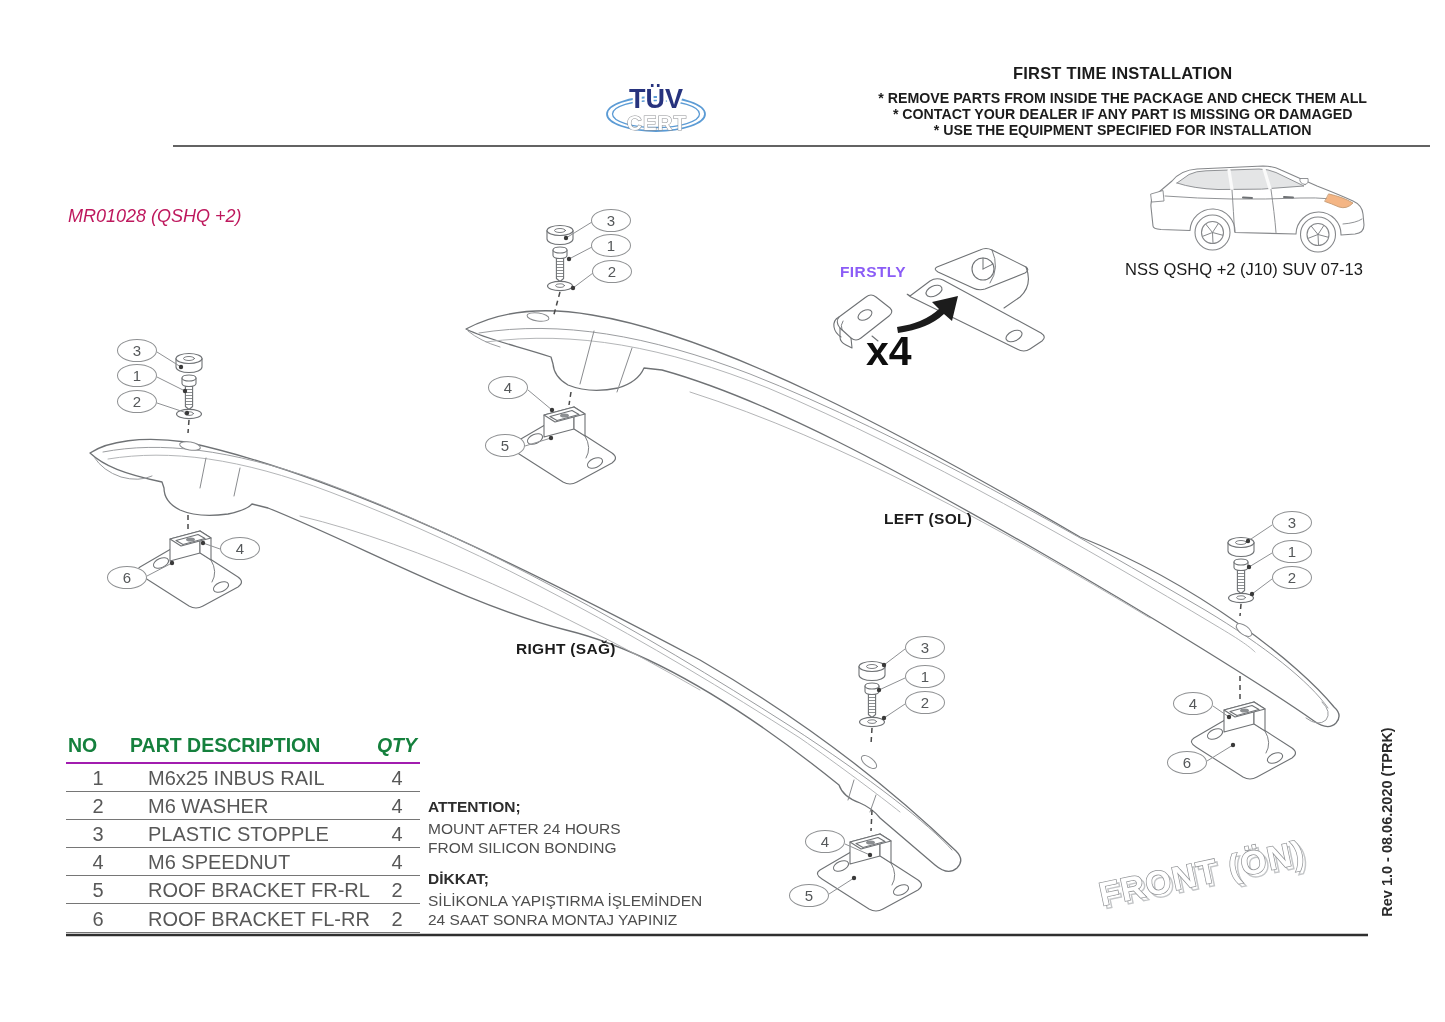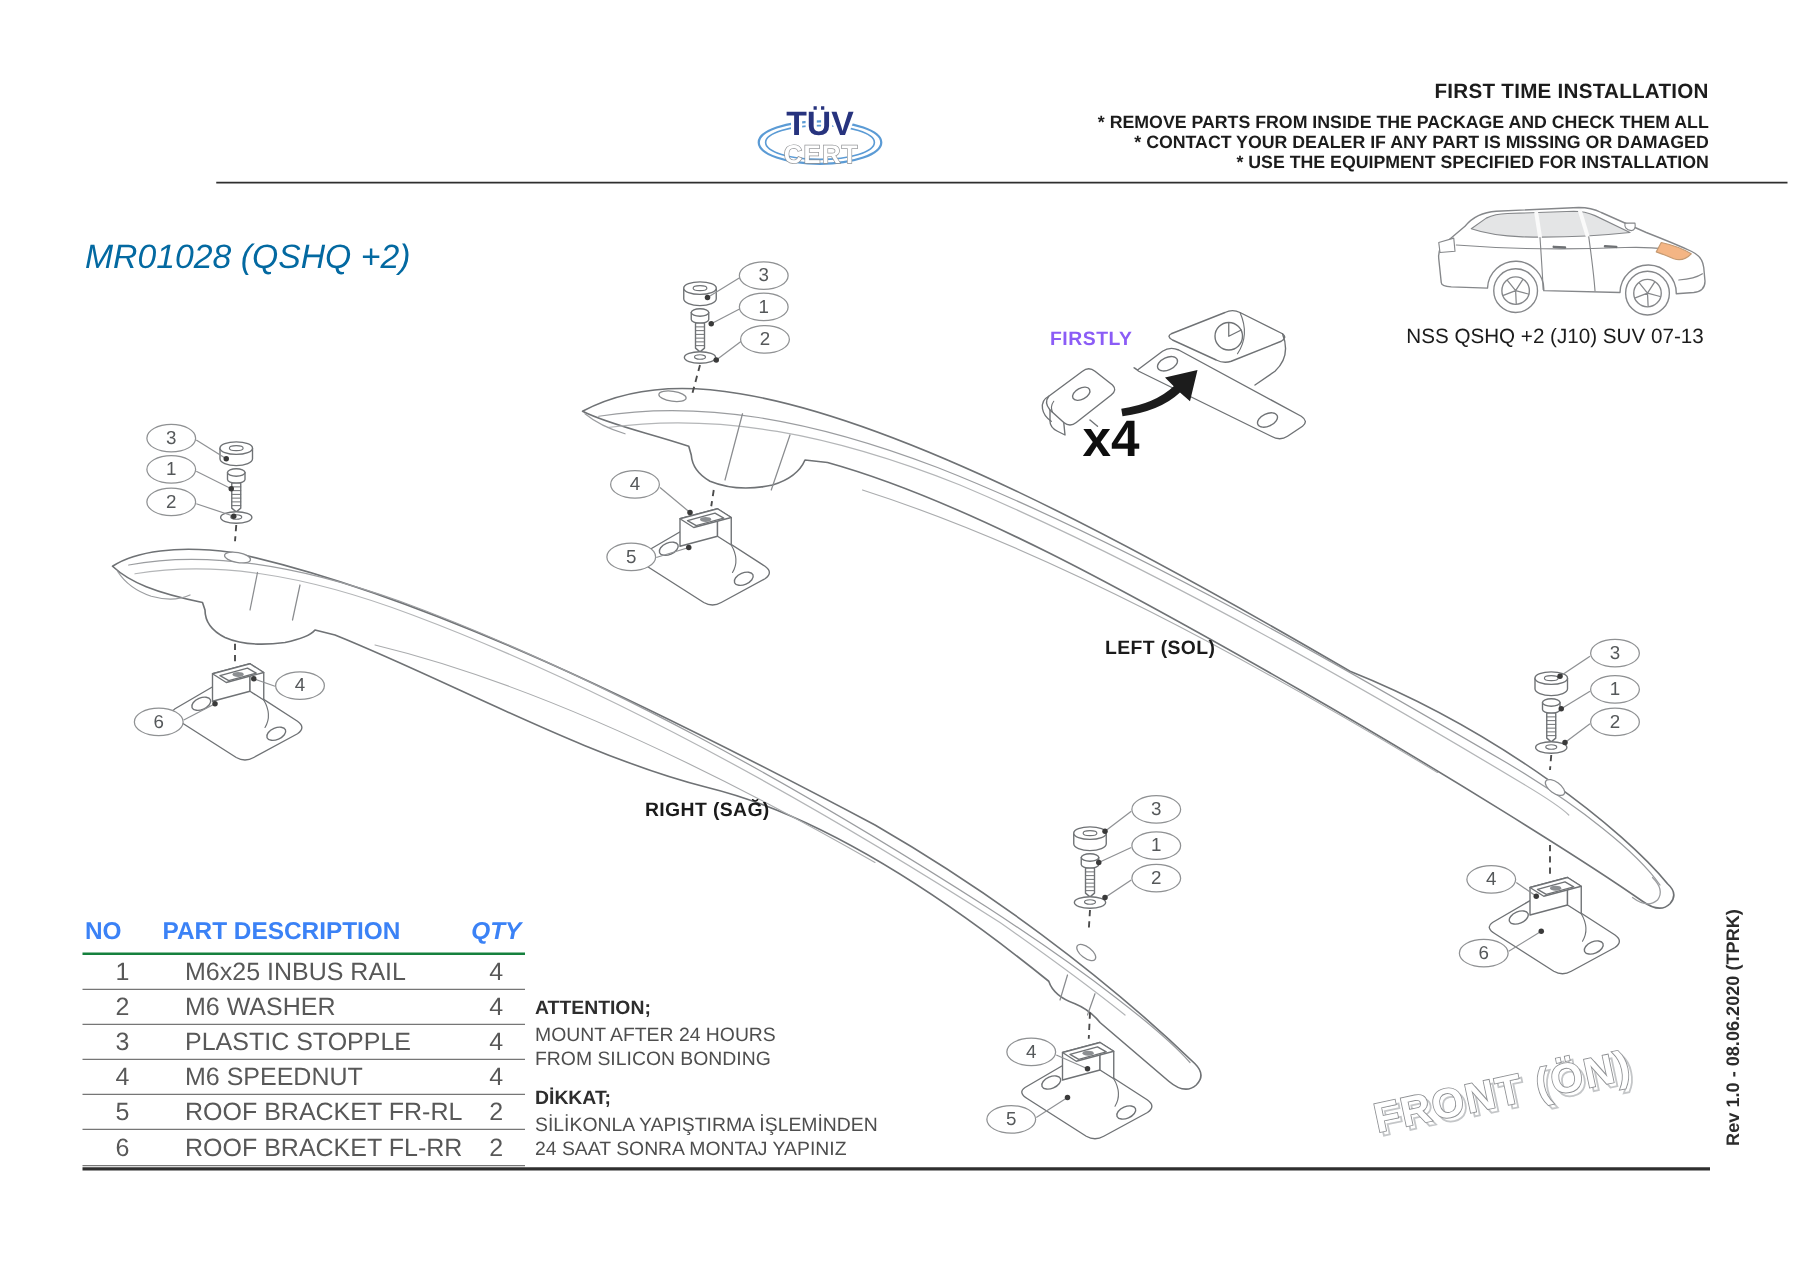--- a/index.html
+++ b/index.html
@@ -3,47 +3,47 @@
 <meta charset="utf-8">
 <style>
   html,body{margin:0;padding:0;background:#ffffff;}
   .page{position:relative;width:1445px;height:1022px;background:#fff;
         font-family:"Liberation Sans",sans-serif;color:#222;overflow:hidden;}
   .abs{position:absolute;}
   svg.art{position:absolute;left:0;top:0;z-index:1;}
   svg text{font-family:"Liberation Sans",sans-serif;}
   .txt{position:absolute;z-index:2;white-space:nowrap;}
 
-  .hdr-right{right:78px;top:64px;text-align:right;z-index:2;}
+  .hdr-right{right:78px;top:64px;text-align:center;z-index:2;}
   .hdr-title{font-size:16.5px;font-weight:bold;color:#1c1c1c;margin-bottom:7px;letter-spacing:.2px;}
   .hdr-note{font-size:14.2px;color:#1c1c1c;line-height:16.2px;font-weight:bold;}
 
   .prod-name{left:68px;top:153px;font-size:27px;font-weight:bold;color:#3d3d3d;letter-spacing:.5px;}
-  .prod-code{left:68px;top:190px;font-size:27px;font-style:italic;color:#0369a1;}
+  .prod-code{left:68px;top:206px;font-size:18px;font-style:italic;color:#be185d;}
   .vehicle{left:1118px;top:260px;width:252px;text-align:center;font-size:16.5px;color:#1b1b1b;}
 
   .firstly{left:840px;top:263px;font-size:15.5px;font-weight:bold;color:#8b5cf6;letter-spacing:.4px;}
   .x4{left:866px;top:328px;font-size:41px;font-weight:bold;color:#0e0e0e;}
   .rail-lbl{font-size:15.5px;font-weight:bold;color:#1b1b1b;letter-spacing:.3px;}
   .lbl-left{left:884px;top:510px;text-align:center;}
   .lbl-right{left:516px;top:640px;}
 
   .callout{position:absolute;z-index:3;width:40px;height:23px;border:1.5px solid #8f9193;
            border-radius:50%;background:#fff;display:flex;align-items:center;justify-content:center;
            font-size:15px;color:#55585a;box-sizing:border-box;}
 
   .note-block{z-index:2;}
   .att{left:428px;top:798px;}
   .dik{left:428px;top:870px;}
   .note-title{font-size:15.5px;font-weight:bold;color:#2d2d2d;margin-bottom:4px;}
   .note-line{font-size:15.5px;color:#4e4e4e;line-height:18.5px;}
 
   .parts{left:66px;top:734px;width:354px;z-index:2;}
   .pt-h{display:grid;grid-template-columns:64px 244px 46px;font-size:19.5px;font-weight:bold;
-        color:#3b82f6;padding-bottom:5px;border-bottom:2px solid #15803d;}
+        color:#15803d;padding-bottom:5px;border-bottom:2px solid #a21caf;}
   .pt-h .c1{padding-left:2px;}
   .pt-h .c3{text-align:center;font-style:italic;}
   .pt-r{display:grid;grid-template-columns:64px 244px 46px;font-size:20px;color:#585858;
         border-bottom:1.4px solid #767676;height:26.1px;align-items:end;padding-bottom:1px;}
   .pt-r .c1{text-align:center;}
   .pt-r .c2{padding-left:18px;}
   .pt-r .c3{text-align:center;}
 
   .rev{left:1263px;top:813px;width:250px;height:18px;text-align:center;font-size:14.5px;
        font-weight:bold;color:#2b2b2b;transform:rotate(-90deg);z-index:2;}

